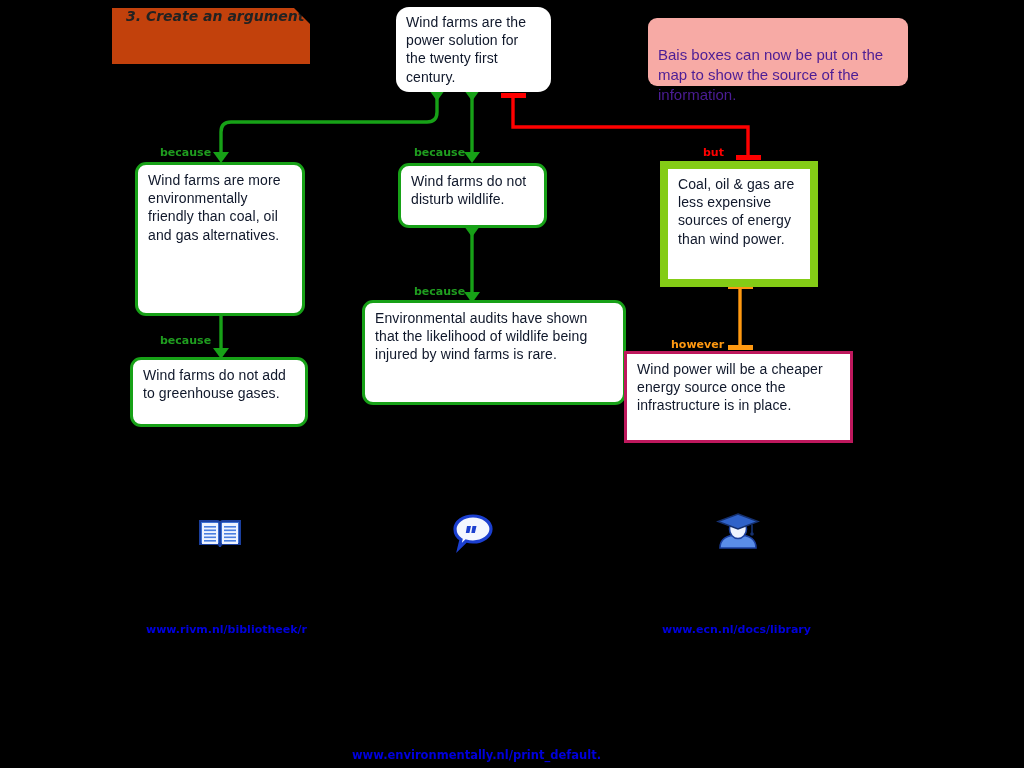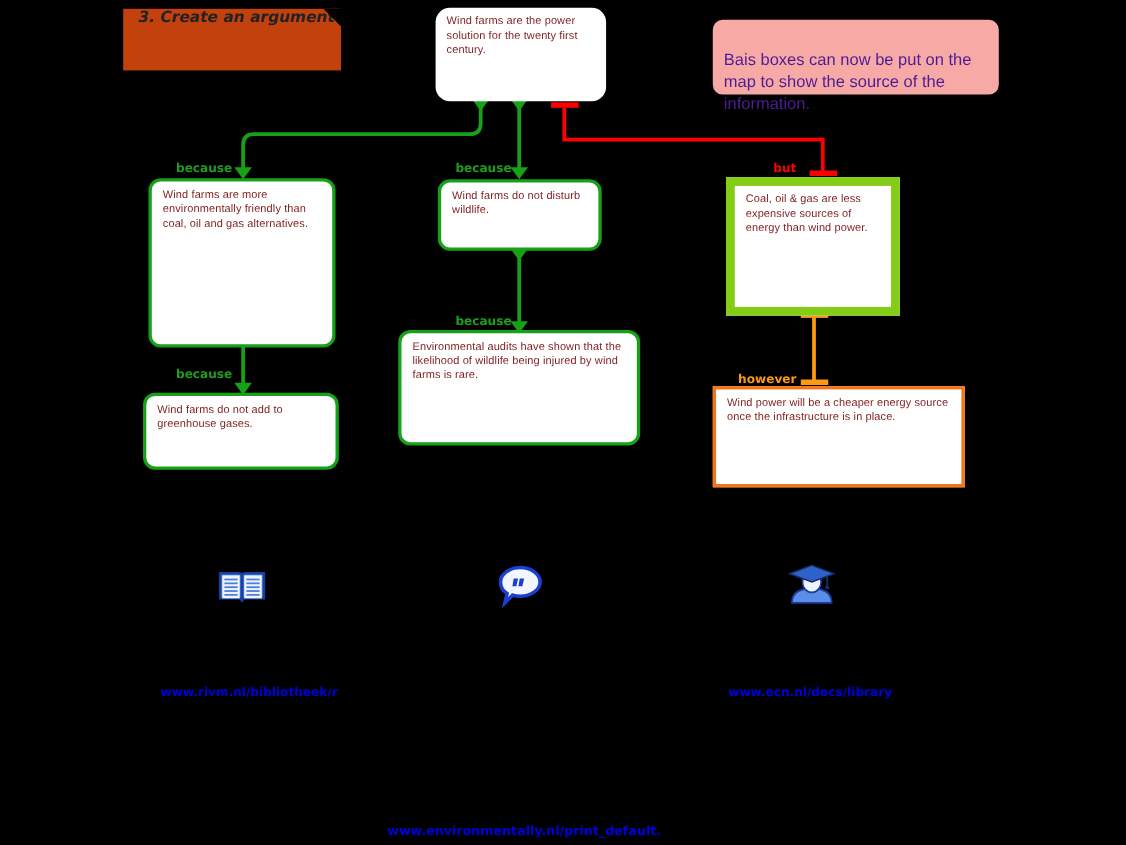--- a/index.html
+++ b/index.html
@@ -5,27 +5,27 @@
   html,body{margin:0;padding:0;}
   body{
     width:1024px;height:768px;background:#000000;overflow:hidden;position:relative;
     font-family:"Liberation Sans","DejaVu Sans",sans-serif;
   }
   #canvas{position:absolute;inset:0;width:1024px;height:768px;}
   svg.layer{position:absolute;left:0;top:0;width:1024px;height:768px;pointer-events:none;}
 
   
   .node{
-    position:absolute;box-sizing:border-box;background:#ffffff;color:#7f1d1d;
-    font-size:10px;line-height:1.30;letter-spacing:0.1px;
+    position:absolute;box-sizing:border-box;background:#ffffff;color:#0f172a;
+    font-size:14px;line-height:1.30;letter-spacing:0.1px;
     padding:6px 9px 6px 10px;white-space:pre-line;
   }
   .node.g{border:3px solid #17a117;border-radius:11px;}
   .node.r{border:8px solid #84cc16;border-radius:0;}
-  .node.o{border:3px solid #f97316;border-radius:0;margin-left:24px;}
+  .node.o{border:3px solid #be185d;border-radius:0;}
   .node.plain{border:none;border-radius:13px;}
 
   
   .sticky{
     position:absolute;background:#c2410c;color:#222;
     font-family:"DejaVu Sans","Liberation Sans",sans-serif;
     font-size:14px;font-weight:600;font-style:italic;
     display:flex;align-items:flex-start;padding-left:14px;box-sizing:border-box;
   }
   .sticky .fold{
@@ -106,21 +106,21 @@
   </div>
 
   <div class="node plain" style="left:396px;top:7px;width:155px;height:85px;">Wind farms are the power solution for the twenty first century.</div>
 
   <div class="node g" style="left:135px;top:162px;width:170px;height:154px;">Wind farms are more environmentally friendly than coal, oil and gas alternatives.</div>
 
   <div class="node g" style="left:130px;top:357px;width:178px;height:70px;">Wind farms do not add to greenhouse gases.</div>
 
   <div class="node g" style="left:398px;top:163px;width:149px;height:65px;">Wind farms do not disturb wildlife.</div>
 
-  <div class="node g" style="left:362px;top:300px;width:220px;height:105px;">Environmental audits have shown that the likelihood of wildlife being injured by wind farms is rare.</div>
+  <div class="node g" style="left:362px;top:300px;width:264px;height:105px;">Environmental audits have shown that the likelihood of wildlife being injured by wind farms is rare.</div>
 
   <div class="node r" style="left:660px;top:161px;width:158px;height:126px;">Coal, oil &amp; gas are less expensive sources of energy than wind power.</div>
 
   <div class="node o" style="left:624px;top:351px;width:229px;height:92px;">Wind power will be a cheaper energy source once the infrastructure is in place.</div>
 
   <div class="elabel g" style="left:160px;top:146px;">because</div>
 
   <div class="elabel g" style="left:414px;top:146px;">because</div>
 
   <div class="elabel g" style="left:160px;top:334px;">because</div>

